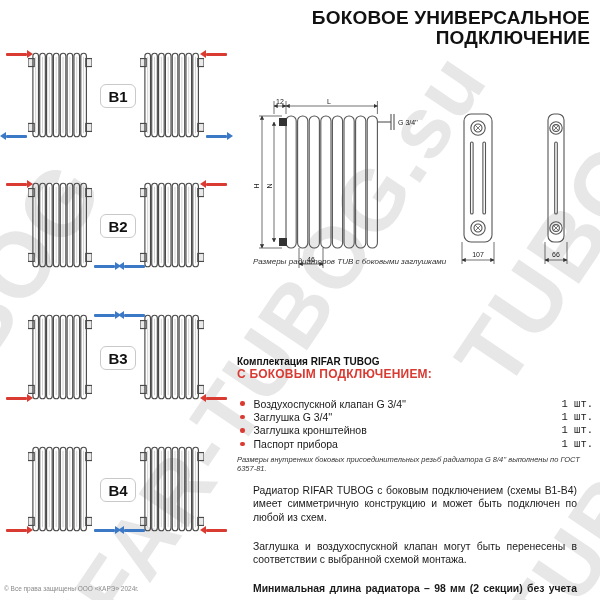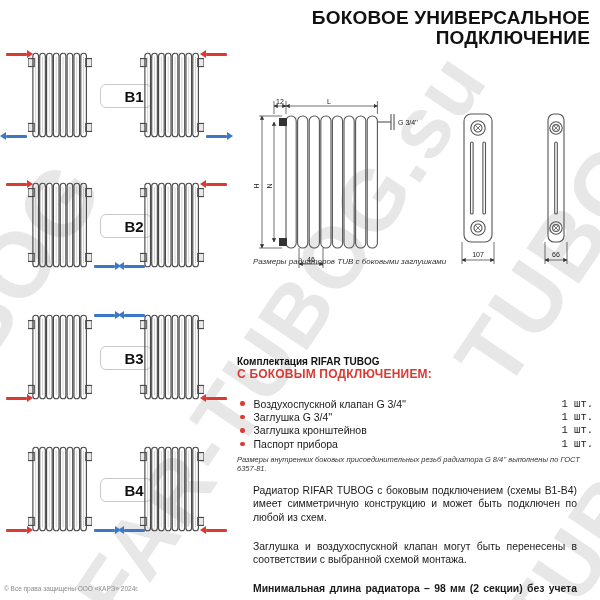--- a/index.html
+++ b/index.html
@@ -18,21 +18,21 @@
   .title{position:absolute;top:8px;right:10px;text-align:right;font-weight:800;
          font-size:19px;line-height:20px;color:#111;letter-spacing:0.2px;}
   
   .scheme-row{position:absolute;left:6px;width:224px;height:100px;}
   .row-b1{top:46px}.row-b2{top:176px}.row-b3{top:308px}.row-b4{top:440px}
   .rad{position:absolute;width:64px;height:98px;top:0;}
   .rad-left{left:22px}.rad-right{left:134px}
   .label-box{position:absolute;left:94px;top:38px;width:34px;height:22px;
              border:1px solid #c9c9c9;border-radius:6px;background:#fff;
              display:flex;align-items:center;justify-content:center;
-             font-weight:800;font-size:15px;color:#111;padding-left:16px;}
+             font-weight:800;font-size:15px;color:#111;}
   .arrow{position:absolute;width:21px;height:2.6px;border-radius:1px;}
   .arrow.red{color:#d93a32;background:#d93a32;}
   .arrow.blue{color:#3b79c6;background:#3b79c6;}
   .arrow::after{content:"";position:absolute;top:-2.9px;width:0;height:0;
                 border-top:4.2px solid transparent;border-bottom:4.2px solid transparent;}
   .dir-right::after{left:100%;border-left:6px solid currentColor;}
   .dir-left::after{right:100%;border-right:6px solid currentColor;}
   .pos-lt{left:0;top:7px}.pos-lb{left:0;top:89px}
   .pos-rt{left:200px;top:7px}.pos-rb{left:200px;top:89px}
   .pos-cl-b{left:88px;top:89px}.pos-cr-b{left:118px;top:89px}

